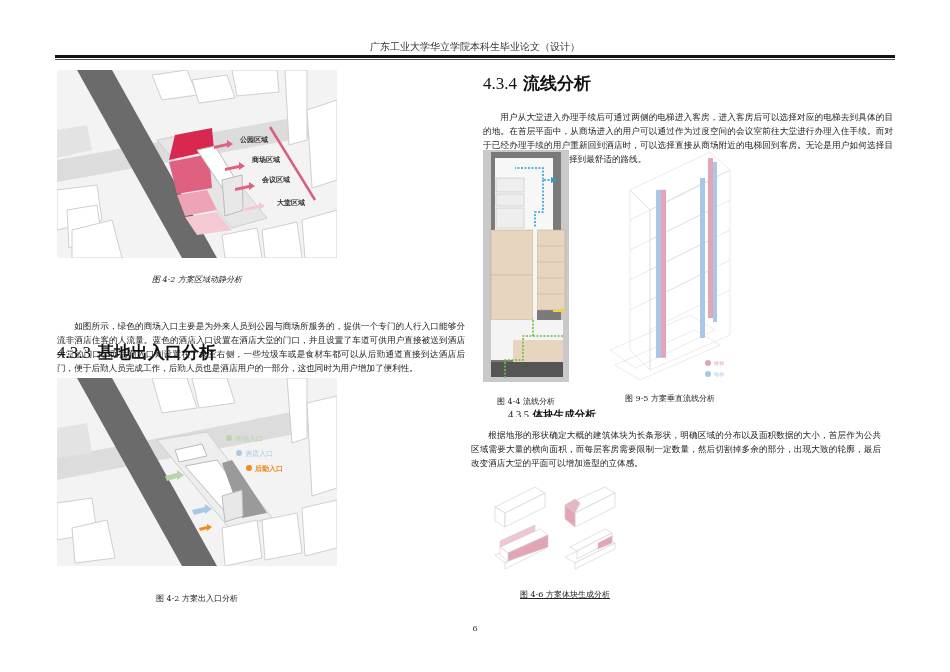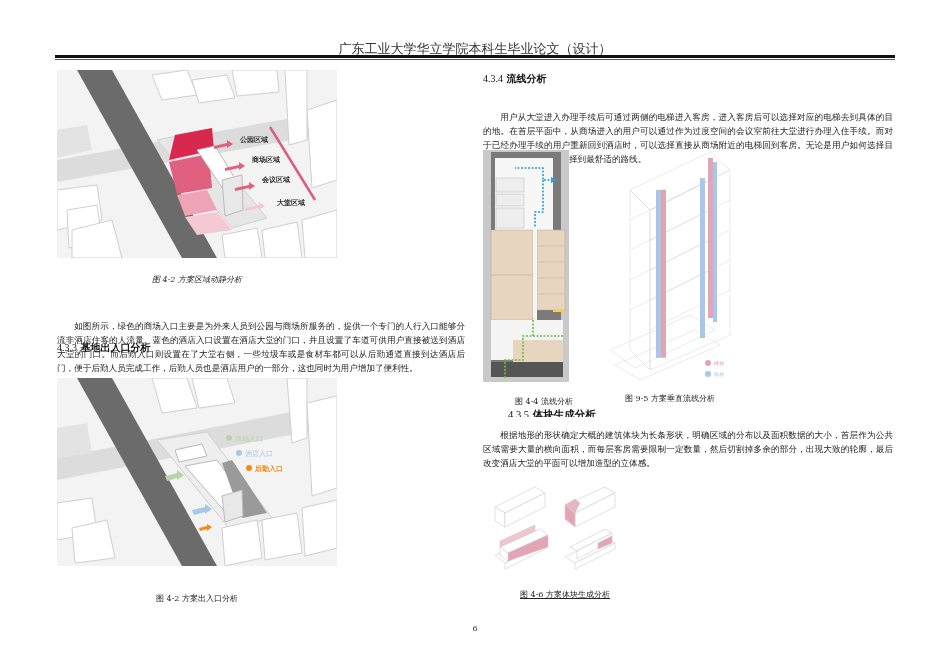--- a/index.html
+++ b/index.html
@@ -1,24 +1,24 @@
 <!DOCTYPE html>
 <html><head>
 <meta charset="utf-8">
 <style>
   html, body { margin: 0; padding: 0; background: #ffffff; }
   body { width: 950px; height: 672px; position: relative; overflow: hidden;
          font-family: "DejaVu Serif", "Liberation Serif", serif; color: #111; }
   .abs { position: absolute; }
-  .header-text { top: 40px; left: 0; width: 950px; text-align: center; font-size: 13px; color: #333; }
+  .header-text { top: 40px; left: 0; width: 950px; text-align: center; font-size: 10px; color: #333; }
   .header-rule { top: 55px; left: 55px; width: 840px; height: 3px; background: #111; }
   .header-rule2 { top: 59px; left: 55px; width: 840px; height: 1px; background: #555; }
   .fig { overflow: hidden; background: #d946ef; }
   .caption { font-size: 8px; color: #222; text-align: center; }
-  .h3 { font-family: "DejaVu Sans", "Liberation Sans", sans-serif; font-size: 10px; font-weight: bold; color: #111; }
+  .h3 { font-family: "DejaVu Sans", "Liberation Sans", sans-serif; font-size: 17px; font-weight: bold; color: #111; }
   .h3 .num { font-family: "Liberation Serif", serif; font-weight: normal; }
   .para { font-size: 8.6px; line-height: 14px; text-indent: 2em; text-align: justify; color: #222; }
   .page-num { top: 624px; left: 0; width: 950px; text-align: center; font-size: 8px; color: #333; }
   svg text { font-family: "DejaVu Sans", "Liberation Sans", sans-serif; }
 </style>
 </head>
 <body>
 
 <div class="abs header-text">广东工业大学华立学院本科生毕业论文（设计）</div>
 <div class="abs header-rule"></div>
@@ -144,21 +144,21 @@
     <polyline points="70,30 60,30 60,18 32,18" fill="none" stroke="#2a9fd6" stroke-width="1.6" stroke-dasharray="2,1.5"></polyline>
     <polyline points="60,30 60,62 52,62 52,78" fill="none" stroke="#2a9fd6" stroke-width="1.6" stroke-dasharray="2,1.5"></polyline>
     <polygon points="68,27 74,30 68,33" fill="#2a9fd6"></polygon>
 
     <polygon points="70,160 78,160 78,158 82,161 78,164 78,162 70,162" fill="#f3d34a"></polygon>
 
     <polyline points="22,228 22,210 40,210 40,186 80,186" fill="none" stroke="#6bbf3b" stroke-width="1.6" stroke-dasharray="2,1.5"></polyline>
     <polyline points="50,186 50,168" fill="none" stroke="#6bbf3b" stroke-width="1.6" stroke-dasharray="2,1.5"></polyline>
   </svg>
 </div>
-<div class="abs caption" style="left:501px; top:396px; width:86px;">图 4-4 流线分析</div>
+<div class="abs caption" style="left:483px; top:396px; width:86px;">图 4-4 流线分析</div>
 
 <div class="abs" style="left:600px; top:150px; width:140px; height:232px;">
   <svg width="140" height="232" viewBox="0 0 140 232">
     <g stroke="#d6d6d6" stroke-width="0.5" fill="none">
       <polygon points="30,40 110,2 130,20 50,60"></polygon>
       <polygon points="30,40 30,200 50,220 50,60"></polygon>
       <polygon points="50,60 130,20 130,185 50,220"></polygon>
       <line x1="30" y1="70" x2="110" y2="30"></line>
         <line x1="50" y1="90" x2="130" y2="50"></line>
       <line x1="30" y1="100" x2="110" y2="60"></line>
@@ -180,21 +180,21 @@
     <circle cx="108" cy="224" r="3" fill="#a9c8e6"></circle>
     <text x="114" y="226" font-size="5" fill="#a9c8e6">电梯</text>
   </svg>
 </div>
 <div class="abs caption" style="left:600px; top:393px; width:140px;">图 9-5 方案垂直流线分析</div>
 
 <div class="abs h3" style="left:508px; top:408px; font-size:10.5px; height:9px; overflow:hidden;">
   <span class="num">4.3.5</span>
   <span>体块生成分析</span>
 </div>
-<div class="abs para" style="left:483px; top:428px; width:410px;">根据地形的形状确定大概的建筑体块为长条形状，明确区域的分布以及面积数据的大小，首层作为公共区域需要大量的横向面积，而每层客房需要限制一定数量，然后切割掉多余的部分，出现大致的轮廓，最后改变酒店大堂的平面可以增加造型的立体感。</div>
+<div class="abs para" style="left:471px; top:428px; width:410px;">根据地形的形状确定大概的建筑体块为长条形状，明确区域的分布以及面积数据的大小，首层作为公共区域需要大量的横向面积，而每层客房需要限制一定数量，然后切割掉多余的部分，出现大致的轮廓，最后改变酒店大堂的平面可以增加造型的立体感。</div>
 
 <div class="abs" style="left:490px; top:485px; width:140px; height:90px;">
   <svg width="140" height="90" viewBox="0 0 140 90">
     <g stroke="#cccccc" stroke-width="0.6" fill="#ffffff">
 
       <polygon points="5,22 45,2 55,8 15,28"></polygon>
       <polygon points="5,22 15,28 15,42 5,36"></polygon>
       <polygon points="15,28 55,8 55,22 15,42"></polygon>
 
       <polygon points="75,20 115,2 125,8 85,28"></polygon>

